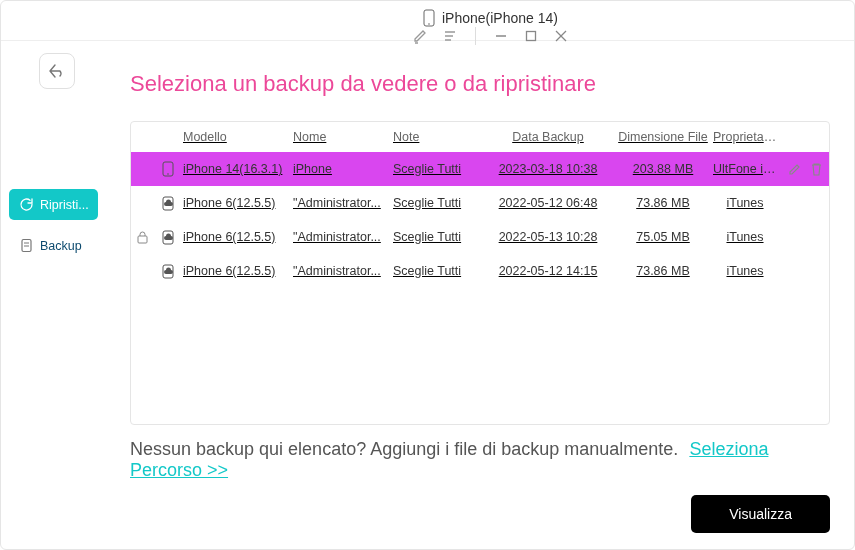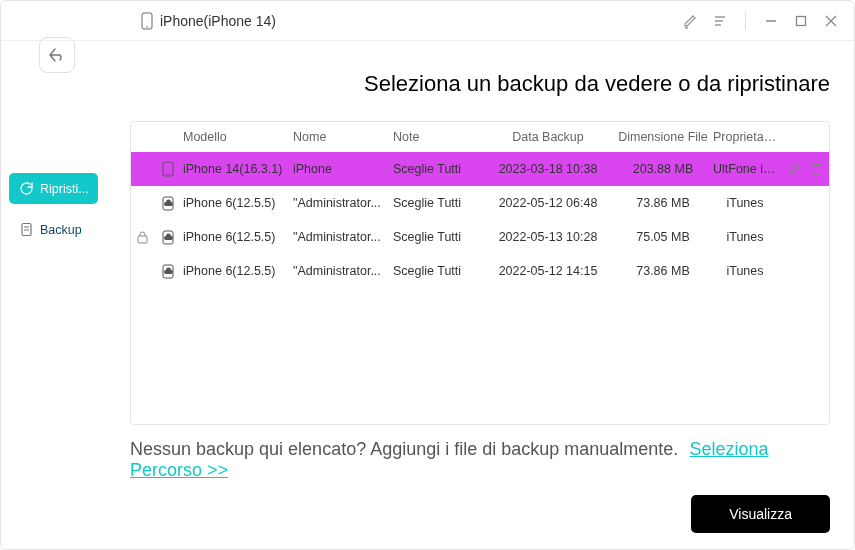--- a/index.html
+++ b/index.html
@@ -1,36 +1,36 @@
 <!DOCTYPE html>
 <html><head>
   <meta charset="utf-8">
   <style>
     * { margin: 0; padding: 0; box-sizing: border-box; font-family: -apple-system, BlinkMacSystemFont, "Segoe UI", sans-serif; }
     body { width: 855px; height: 550px; background: #fff; border: 1px solid #e5e5e5; border-radius: 6px; overflow: hidden; position: relative; }
 
     
-    .header { display: flex; align-items: center; padding: 8px 14px 8px 140px; height: 40px; border-bottom: 1px solid #eee; }
+    .header { display: flex; align-items: center; padding: 8px 14px 8px 140px; height: 40px; border-bottom: 1px solid #eee; flex-direction: column; }
     .device-info { display: flex; align-items: center; gap: 7px; font-size: 14px; color: #333; }
     .header-spacer { flex: 1; }
     .header-controls { display: flex; align-items: center; gap: 12px; }
     .header-icon { width: 18px; height: 18px; display: flex; align-items: center; justify-content: center; color: #999; cursor: pointer; }
     .divider { width: 1px; height: 18px; background: #ddd; margin: 0 4px; }
 
     
-    .sidebar { position: absolute; left: 0; top: 24px; bottom: 0; width: 105px; padding: 12px 8px; display: flex; flex-direction: column; gap: 10px; }
+    .sidebar { position: absolute; left: 0; top: 40px; bottom: 0; width: 105px; padding: 12px 8px; display: flex; flex-direction: column; gap: 10px; }
     .back-btn { width: 36px; height: 36px; border: 1px solid #e0e0e0; border-radius: 8px; display: flex; align-items: center; justify-content: center; margin-left: 30px; margin-bottom: 90px; cursor: pointer; }
     .sidebar-item { display: flex; align-items: center; gap: 6px; padding: 8px 10px; border-radius: 5px; font-size: 12.5px; cursor: pointer; color: #0c4a6e; }
     .sidebar-item.active { background: #13c8c8; color: #fff; }
     .sidebar-item .icon { width: 15px; height: 15px; display: flex; align-items: center; justify-content: center; }
 
     
     .main { position: absolute; left: 105px; right: 0; top: 40px; bottom: 0; padding: 30px 24px 16px; display: flex; flex-direction: column; }
-    .title { font-size: 22px; color: #000000; text-align: right; margin-bottom: 24px; font-weight: 400; }
-    .table-wrap { border: 1px solid #e5e5e5; border-radius: 4px; flex: 1; overflow: hidden; }
+    .title { font-size: 22px; color: #ec4899; text-align: left; margin-bottom: 24px; font-weight: 400; }
+    .table-wrap { border: 1px solid #e5e5e5; border-radius: 4px; flex: 1; overflow: hidden; text-decoration: underline; }
     .table-header { display: flex; padding: 8px 0; font-size: 12.5px; color: #666; }
     .table-row { display: flex; align-items: center; padding: 9px 0; font-size: 12.5px; color: #333; position: relative; }
     .table-row.selected { background: #d946ef; }
     .col-lock { width: 22px; display:flex; align-items:center; justify-content:center; color:#888; }
     .col-icon { width: 30px; display: flex; align-items: center; justify-content: center; color: #555; }
     .col-model { width: 110px; overflow: hidden; text-overflow: ellipsis; white-space: nowrap; }
     .col-name { width: 100px; overflow: hidden; text-overflow: ellipsis; white-space: nowrap; }
     .col-note { width: 90px; overflow: hidden; text-overflow: ellipsis; white-space: nowrap; }
     .col-date { width: 130px; text-align: center; }
     .col-size { width: 100px; text-align: center; }

